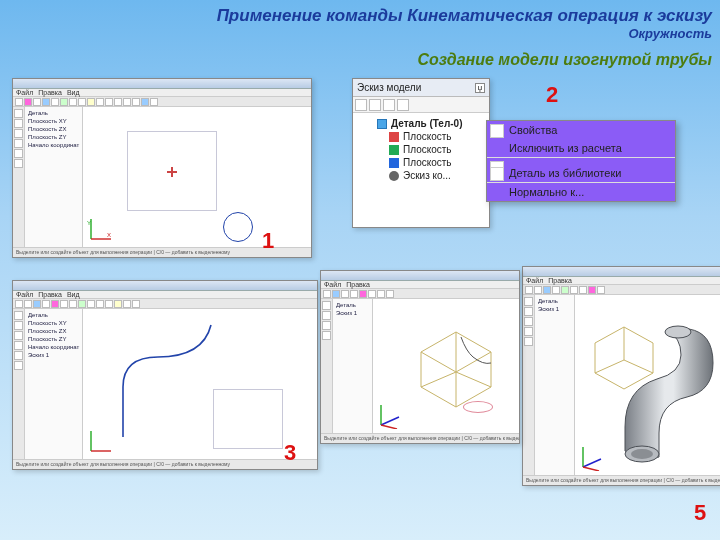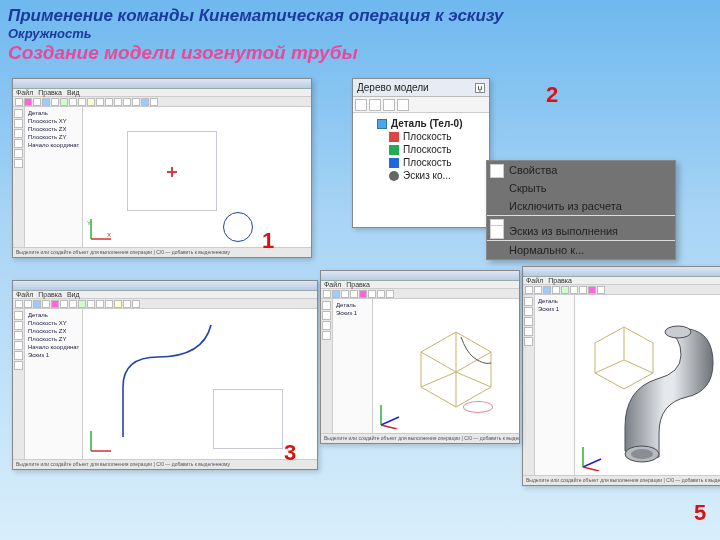--- a/index.html
+++ b/index.html
@@ -4,24 +4,24 @@
 <style>
   * { box-sizing: border-box; margin: 0; padding: 0; }
   body {
     width: 720px;
     height: 540px;
     background: linear-gradient(180deg, #6eb8ef 0%, #a8d4f5 40%, #d8eefb 100%);
     font-family: Arial, sans-serif;
     position: relative;
     overflow: hidden;
   }
-  .title-block { text-align: left; padding: 6px 8px 2px 8px; }
+  .title-block { text-align: right; padding: 6px 8px 2px 8px; }
   .title-line1 { color: #1b3b9c; font-size: 17px; font-weight: bold; font-style: italic; }
   .title-line2 { color: #1b3b9c; font-size: 13px; font-weight: bold; font-style: italic; }
-  .title-line3 { color: #ec4899; font-size: 19px; font-weight: bold; font-style: italic; margin-top: 1px; }
+  .title-line3 { color: #4d7c0f; font-size: 16px; font-weight: bold; font-style: italic; margin-top: 10px; }
 
   .shot {
     position: absolute;
     background: #f0f0f0;
     border: 1px solid #888;
     box-shadow: 2px 2px 5px rgba(0,0,0,0.18);
     font-size: 7px;
   }
   .shot .titlebar {
     height: 10px;
@@ -106,23 +106,23 @@
   .panel .pico{width:10px;height:10px;}
   .pico.cube{background:#4aa6e8;border:1px solid #2676b8;}
   .pico.p1{background:#d44;} .pico.p2{background:#2a5;} .pico.p3{background:#2266dd;}
   .pico.org{background:#666;border-radius:50%;}
 
   
   .ctxmenu{
     position:absolute;
     left: 486px; top: 120px;
     width: 190px;
-    background:#737373; border:1px solid #888;
+    background:#8b5cf6; border:1px solid #888;
     box-shadow: 3px 3px 6px rgba(0,0,0,0.25);
-    font-size:11px; color:#222;margin-top:40px;
+    font-size:11px; color:#222;
   }
   .ctxmenu .mi{
     display:flex; align-items:center; gap:6px;
     padding:3px 6px 3px 22px;
     position:relative; white-space:nowrap;
   }
   .ctxmenu .mi.sep{border-top:1px solid #ddd;}
   .ctxmenu .mi.sel{background:#d6e4f4;border:1px solid #8fb3dc;padding:2px 5px 2px 21px;}
   .ctxmenu .mi .mico{position:absolute;left:3px;top:3px;width:14px;height:14px;border:1px solid #ccc;background:#fff;}
 
@@ -205,21 +205,21 @@
           </svg>
       </div>
     </div>
   </div>
   <div class="status">Выделите или создайте объект для выполнения операции | С/0 — добавить к выделенному</div>
 </div>
 <div class="numlabel" style="left:262px;top:228px;">1</div>
 
 <div class="panel">
   <div class="phead">
-    <span>Дерево модели</span>
+    <span>Эскиз модели</span>
     <span class="pin">џ</span>
   </div>
   <div class="ptool">
     <div class="pt"></div>
       <div class="pt"></div>
       <div class="pt"></div>
       <div class="pt"></div>
   </div>
   <div class="pbody">
     <div class="pnode">
@@ -244,31 +244,28 @@
       </div>
   </div>
 </div>
 
 <div class="ctxmenu">
   <div class="mi">
       <span class="mico"></span>
       <span>Свойства</span>
     </div>
   <div class="mi">
-      <span>Скрыть</span>
-    </div>
-  <div class="mi">
       <span>Исключить из расчета</span>
     </div>
   <div class="mi sep">
       <span class="mico"></span>
     </div>
   <div class="mi">
       <span class="mico"></span>
-      <span>Эскиз из выполнения</span>
+      <span>Деталь из библиотеки</span>
     </div>
   <div class="mi sep">
       <span>Нормально к...</span>
     </div>
 </div>
 <div class="numlabel" style="left:546px;top:82px;">2</div>
 
 <div class="shot s3">
   <div class="titlebar"></div>
   <div class="menubar">

